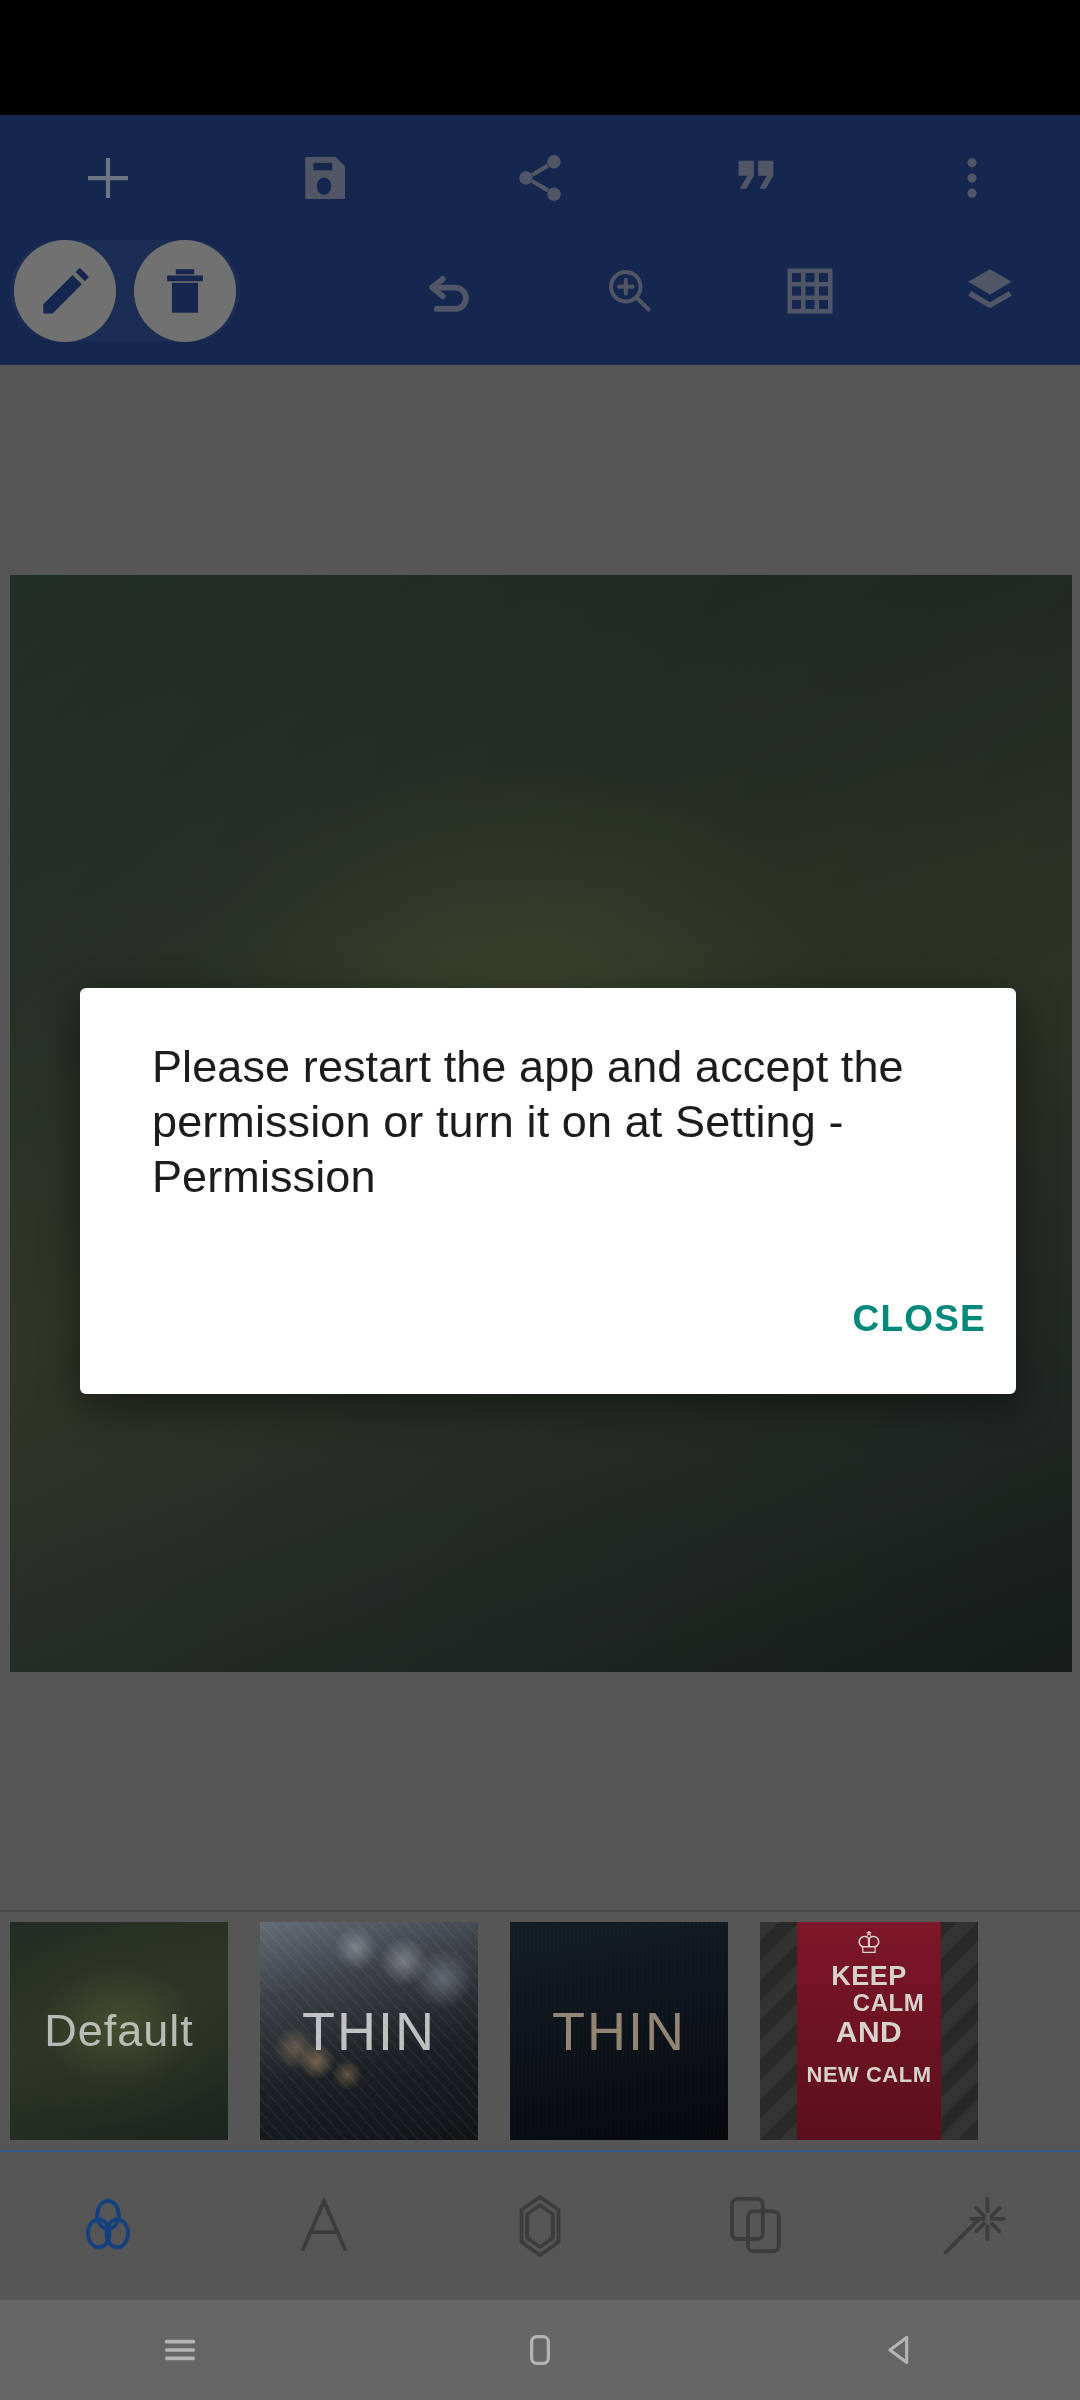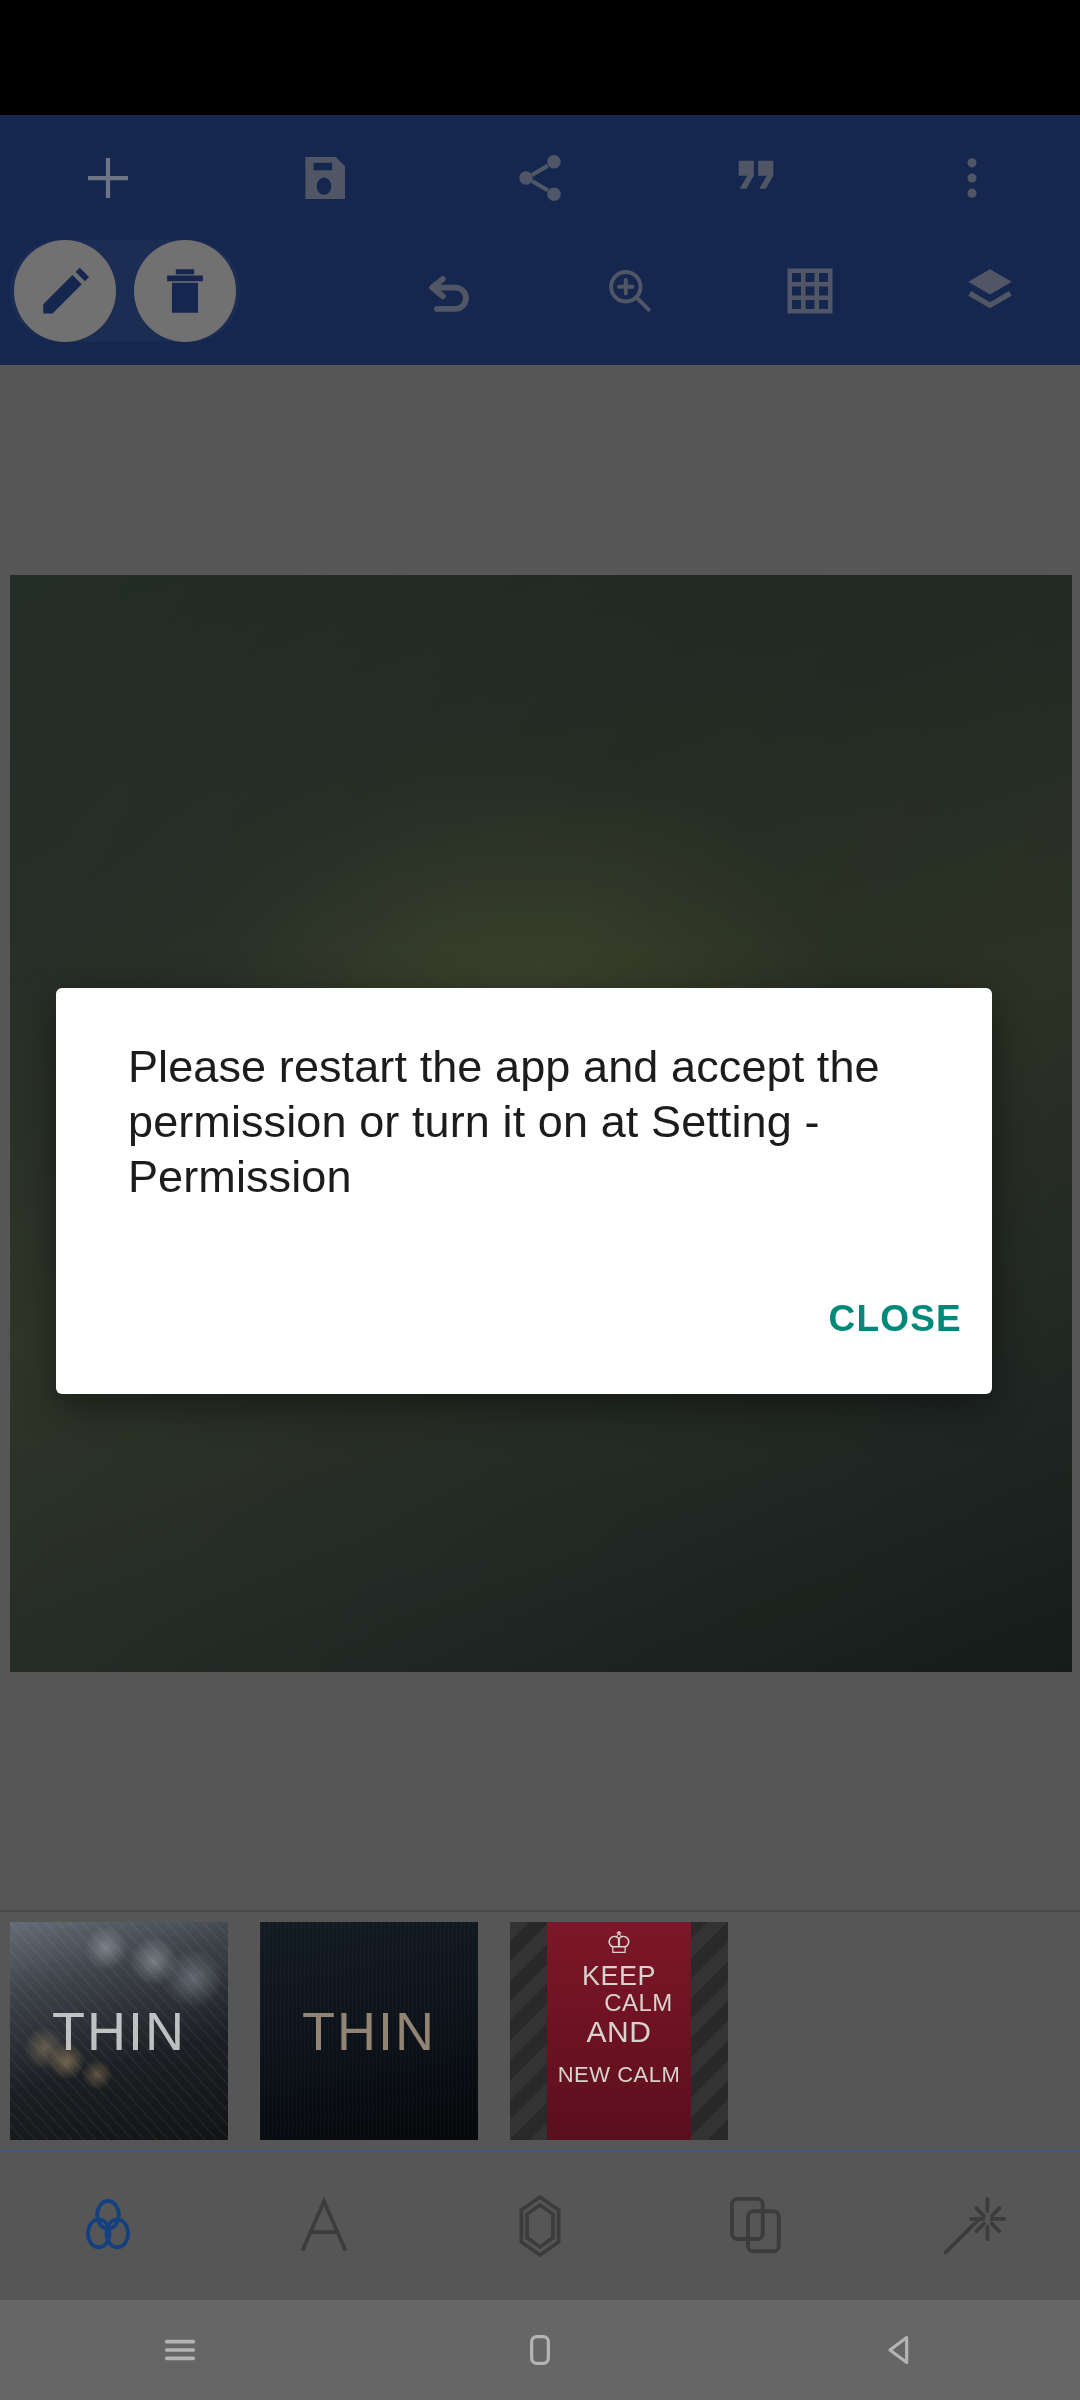--- a/index.html
+++ b/index.html
@@ -68,21 +68,21 @@
   }
 
   
   .scrim {
     position:absolute; left:0; top:0; width:1080px; height:2400px;
     background:rgba(0,0,0,.18); pointer-events:none;
   }
 
   
   .dialog {
-    position:absolute; left:56px; top:988px; width:936px; height:406px;
+    position:absolute; left:80px; top:988px; width:936px; height:406px;
     background:#fff; border-radius:6px;
     box-shadow:0 12px 40px rgba(0,0,0,.45);
     display:flex; flex-direction:column;
   }
   .dialog-msg {
     padding:52px 58px 0 72px;
     font-size:45px; line-height:1.22; color:#1c1c1c;
     letter-spacing:.1px;
   }
   .dialog-actions {
@@ -164,21 +164,21 @@
     background:repeating-linear-gradient(135deg, #3f3f3f 0 14px, #333333 14px 28px);
   }
   .kc-poster {
     position:absolute; left:37px; top:0; width:144px; height:218px;
     background:linear-gradient(180deg, #7d1628 0%, #6b1222 55%, #5a0f1d 100%);
     display:flex; flex-direction:column; align-items:center;
     z-index:2; padding-top:6px;
     color:#d8d2cc;
   }
   .kc-crown { font-size:30px; line-height:1; margin-bottom:2px; }
-  .kc-l { font-weight:400; letter-spacing:.5px; line-height:1.05; }
+  .kc-l { font-weight:700; letter-spacing:.5px; line-height:1.05; }
   .kc-keep { font-size:27px; margin-top:2px; }
   .kc-calm { font-size:24px;margin-left:39px; }
   .kc-and  { font-size:30px; }
   .kc-new  { font-size:22px; margin-top:16px; }
 
   
   .tabbar {
     position:absolute; left:0; top:2150px; width:1080px; height:150px;
     background:#6a6a6a; border-top:2px solid #3f6fae;
     display:flex; align-items:center;
@@ -308,20 +308,23 @@
         </span>
       </div>
     </div>
   </div>
 
   <div class="workspace">
     <div class="canvas"></div>
   </div>
 
   <div class="thumb-strip">
+    <div class="thumb t1">
+      <span class="thumb-label">Default</span>
+    </div>
     <div class="thumb t2">
       <span class="thumb-label">THIN</span>
     </div>
     <div class="thumb t3">
       <span class="thumb-label">THIN</span>
     </div>
     <div class="thumb t4">
       <div class="kc-stripes"></div>
       <div class="kc-poster">
         <div class="kc-crown">♔</div>

